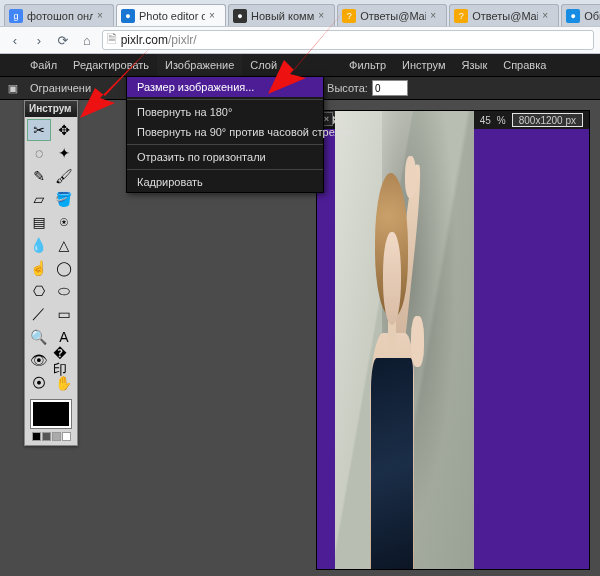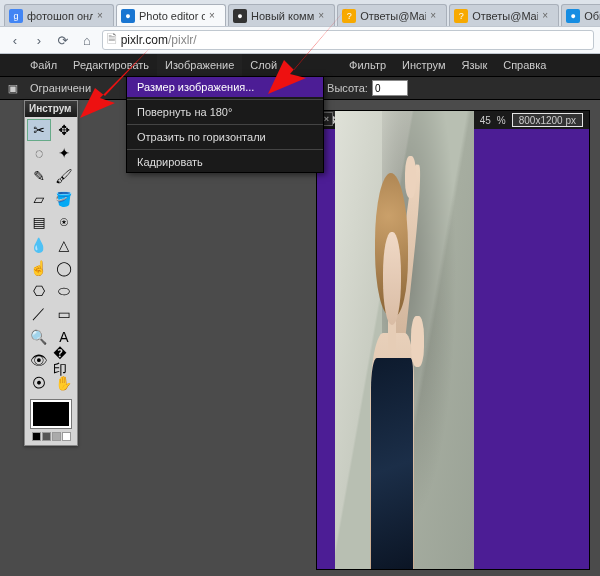--- a/index.html
+++ b/index.html
@@ -174,20 +174,21 @@
       <div class="mini" style="background:#aaa"></div>
       <div class="mini" style="background:#fff"></div>
     </div>
   </div>
 </div>
 
 <div class="dropdown">
   <div class="row hl">Размер изображения...</div>
   <div class="sep"></div>
   <div class="row">Повернуть на 180°</div>
+  <div class="row">Повернуть на 90° против часовой стрелки</div>
   <div class="sep"></div>
   <div class="row">Отразить по горизонтали</div>
   <div class="sep"></div>
   <div class="row">Кадрировать</div>
 </div>
 
 <div class="canvas-win">
   <div class="canvas-title">
     <span>103</span>
     <div class="winbtns">

